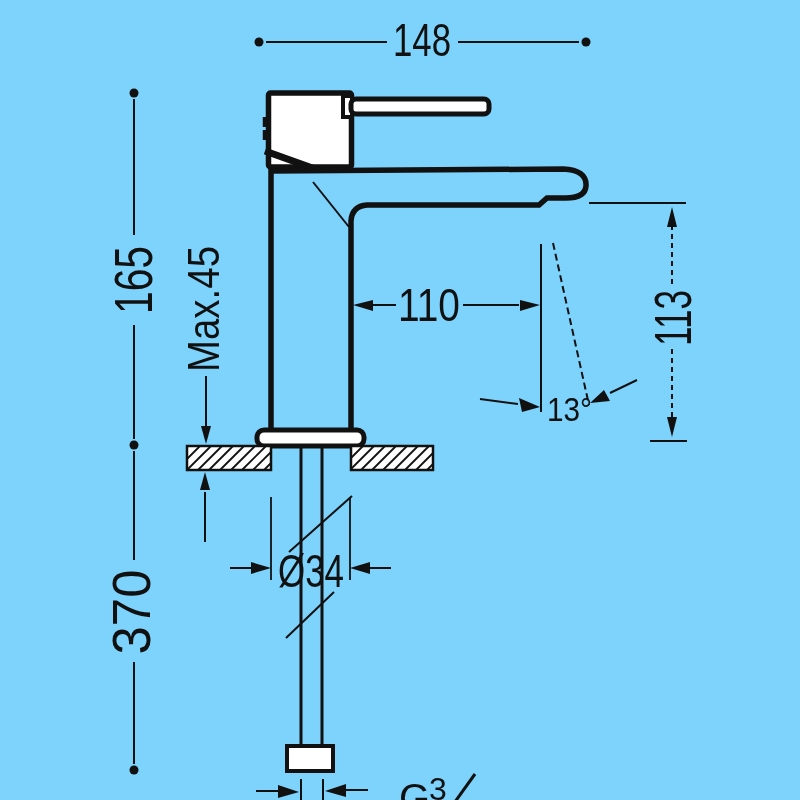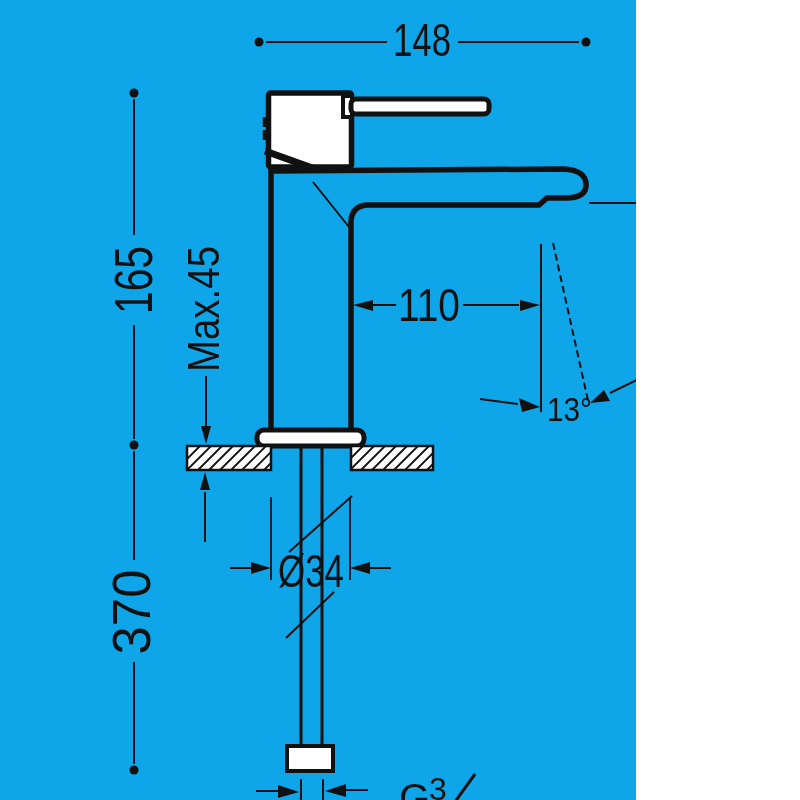--- a/index.html
+++ b/index.html
@@ -1,16 +1,16 @@
 <!DOCTYPE html>
 <html><head>
 <meta charset="utf-8">
 <style>
   html,body{margin:0;padding:0;background:#ffffff;}
-  .stage{width:636px;height:800px;position:relative;background:#0ea5e9;overflow:hidden;}
+  .stage{width:800px;height:800px;position:relative;background:#7dd3fc;overflow:hidden;}
   svg{display:block;}
   text{font-family:"Liberation Sans","DejaVu Sans",sans-serif;fill:#111;}
   .ln{stroke:#111;fill:none;}
   .thick{stroke-width:5.5;}
   .mid{stroke-width:3;}
   .dim{stroke-width:2;}
   .ext{stroke-width:1.8;}
   .hatch{stroke-width:1.8;}
   .arr{fill:#111;stroke:none;}
   .whitefill{fill:#ffffff;stroke:#111;}

